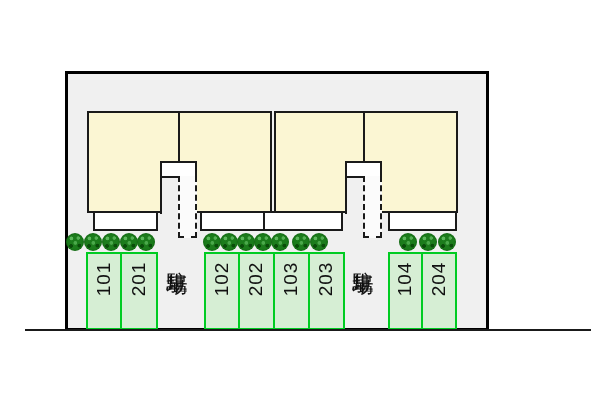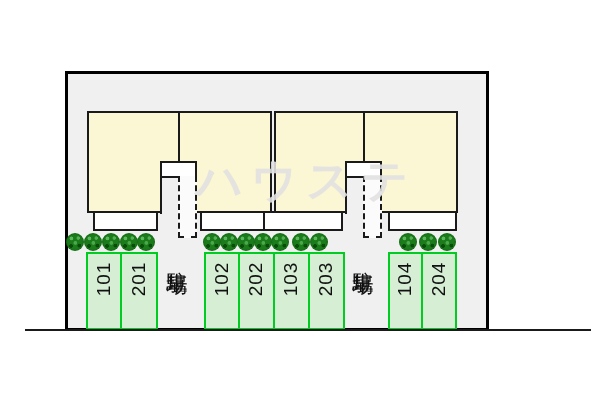--- a/index.html
+++ b/index.html
@@ -129,17 +129,16 @@
   <div class="stall s104">
     <span>104</span>
   </div>
   <div class="stall s204">
     <span>204</span>
   </div>
 
   <div class="lot-label l1">駐車場</div>
   <div class="lot-label l2">駐車場</div>
 
-  <div class="watermark">ハウステ</div>
 
   <div class="ground"></div>
 
 </div>
 
 </body></html>

